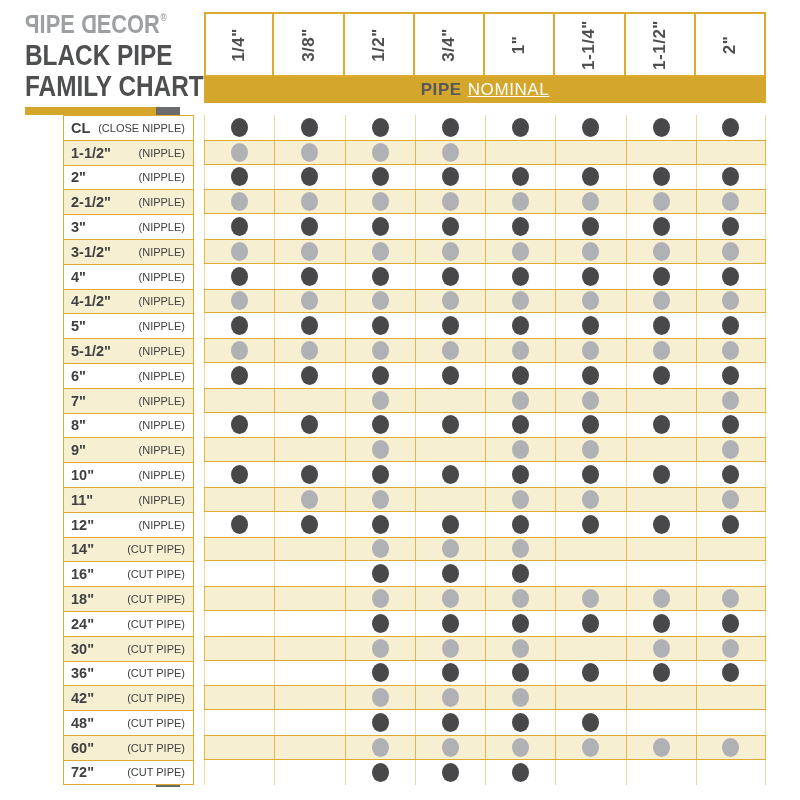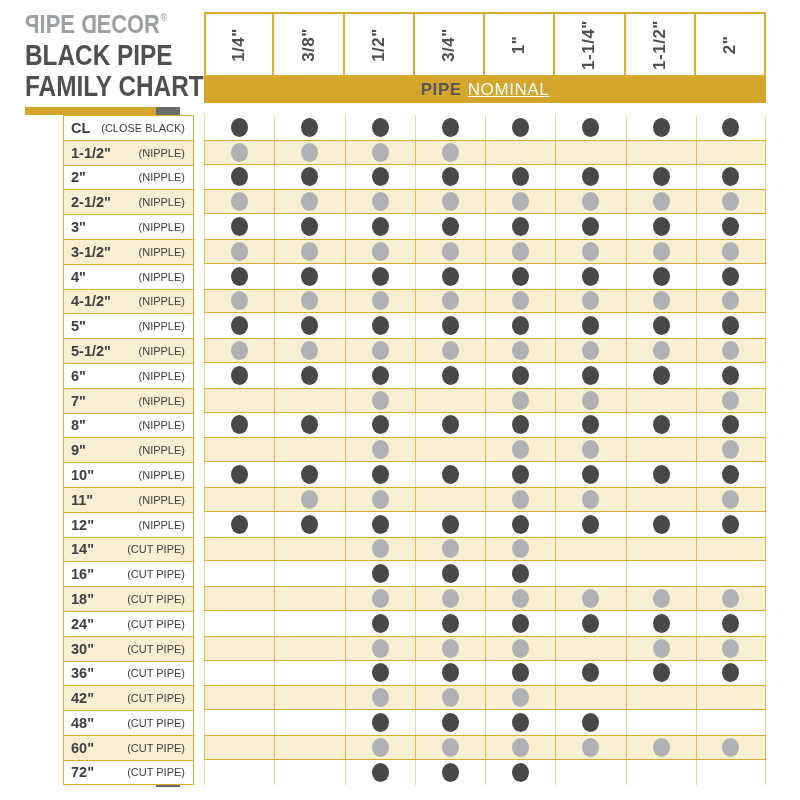--- a/index.html
+++ b/index.html
@@ -119,21 +119,21 @@
 
   <div class="band">
     <span class="bold">PIPE</span>
     <span class="light">NOMINAL</span>
   </div>
 
   <div class="rows" id="rows">
       <div class="row white">
         <div class="row-label">
           <span class="size">CL</span>
-          <span class="rtype">(CLOSE BLACK)</span>
+          <span class="rtype">(CLOSE NIPPLE)</span>
         </div>
         <div class="row-grid">
           <div class="cellg">
             <span class="dot dark"></span>
           </div>
           <div class="cellg">
             <span class="dot dark"></span>
           </div>
           <div class="cellg">
             <span class="dot dark"></span>

